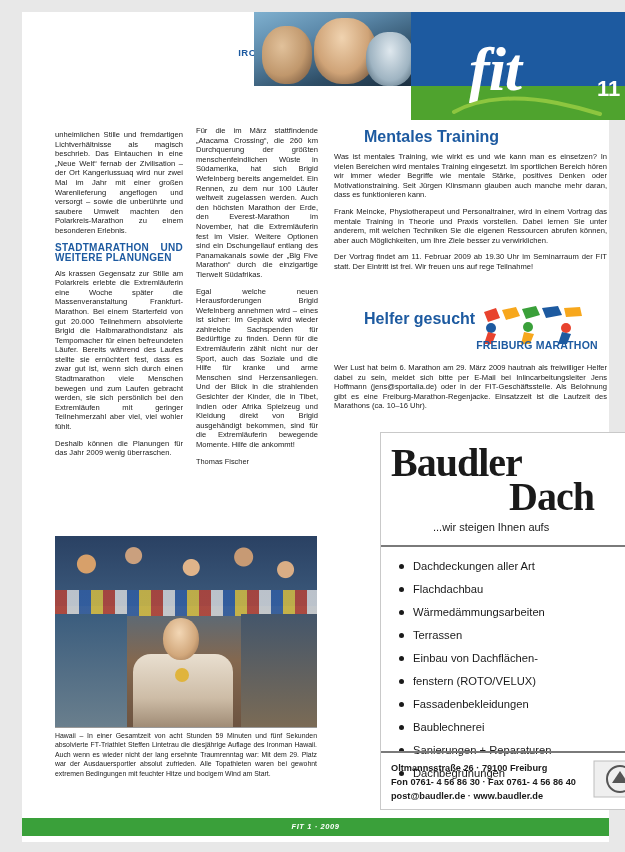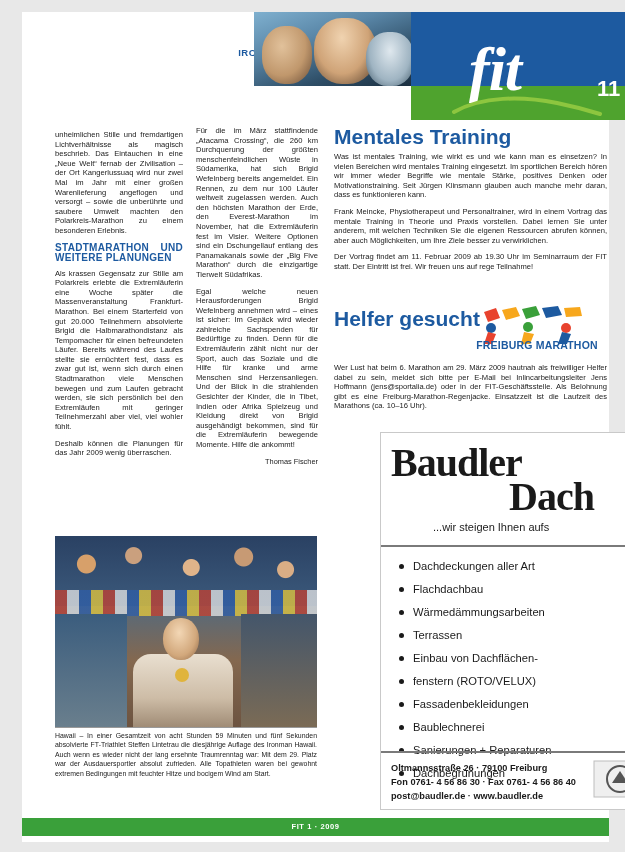--- a/index.html
+++ b/index.html
@@ -77,27 +77,27 @@
     font-size:7.6px;line-height:9.6px;color:#1a1a1a;
     text-align:justify;
   }
   .col p{margin:0 0 7px 0;}
   .col h3{
     font-size:10px;font-weight:bold;color:#1d5aa0;
     margin:4px 0 6px 0;line-height:10px;letter-spacing:.3px;
   }
   .col-1{left:55px;top:130px;width:128px;}
   .col-2{left:196px;top:126px;width:122px;}
-  .sig{text-align:right;font-size:7.4px;margin-top:4px;}
+  .sig{font-size:7.4px;margin-top:4px;}
 
   
   .head-blue{
     font-family:"Liberation Sans", sans-serif;
     font-weight:bold;color:#1d5aa0;
-    font-size:21px;line-height:22px;
+    font-size:16px;line-height:22px;margin-left:30px;
   }
   .mt-title{position:absolute;left:334px;top:126px;}
   .mt-body{position:absolute;left:334px;top:152px;width:273px;font-size:7.6px;line-height:9.6px;color:#1a1a1a;text-align:justify;}
   .mt-body p{margin:0 0 7px 0;}
 
   .hg-title{position:absolute;left:334px;top:308px;}
   .hg-body{position:absolute;left:334px;top:350px;width:273px;font-size:7.6px;line-height:9.6px;color:#1a1a1a;text-align:justify;margin-top:13px;}
   .hg-body p{margin:0 0 7px 0;}
 
   .fm-logo{
@@ -180,21 +180,21 @@
     font-size:6.9px;line-height:9.4px;color:#1a1a1a;text-align:justify;
   }
   .caption-rule{position:absolute;left:55px;top:727px;width:262px;height:1px;background:#9a9a9a;}
 
   
   .footer-bar{
     position:absolute;left:22px;top:818px;width:587px;height:18px;background:#3aa03a;
   }
   .footer-text{
     position:absolute;left:22px;top:822px;width:587px;text-align:center;
-    font-size:7.5px;color:#ffffff;font-weight:bold;letter-spacing:.6px;
+    font-size:7.5px;color:#ffffff;font-weight:bold;letter-spacing:.6px;font-style:italic;
   }
 </style>
 </head>
 <body>
 
 <div class="page">
 
   <div class="frame-top"></div>
   <div class="frame-left"></div>
   <div class="frame-right"></div>

